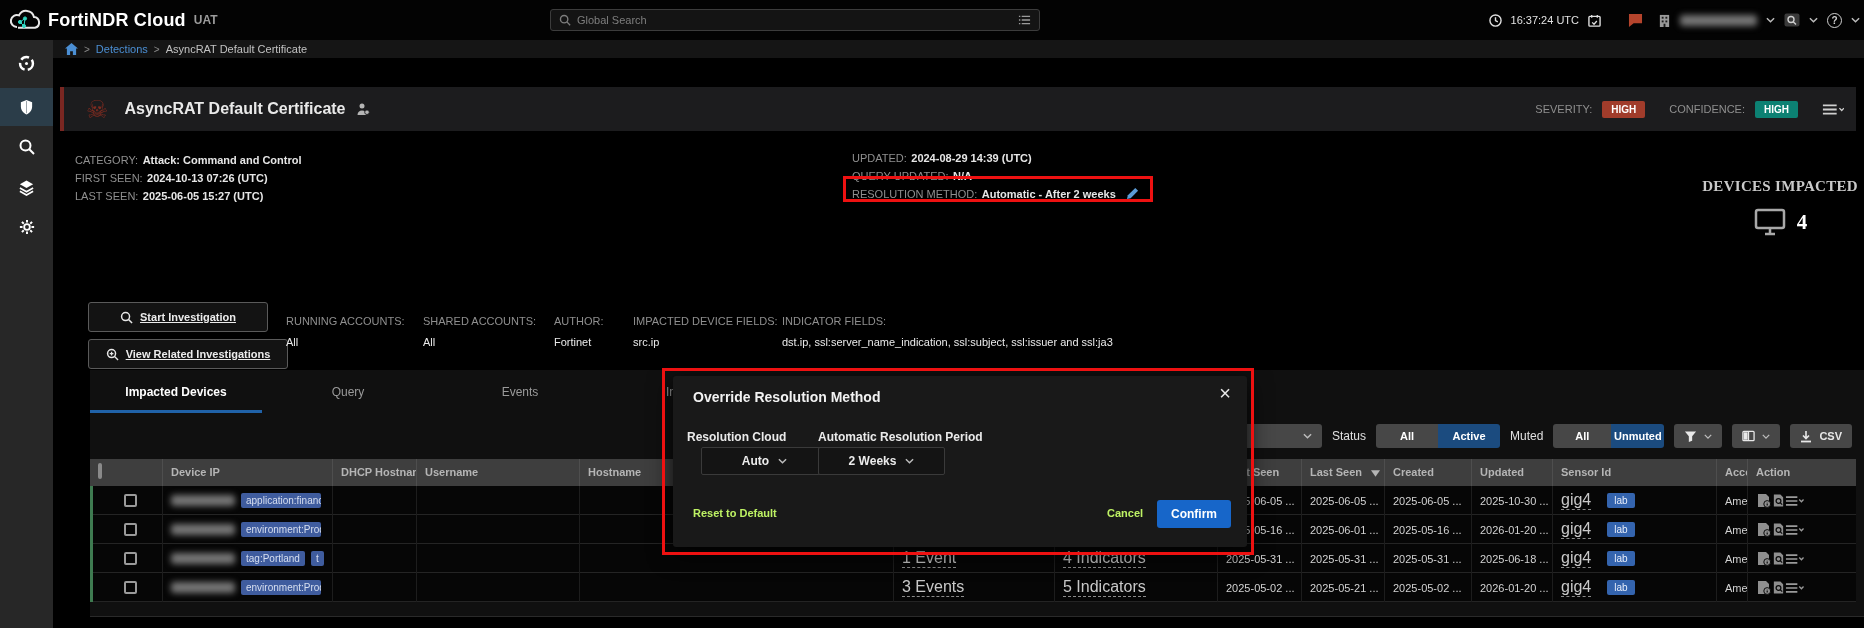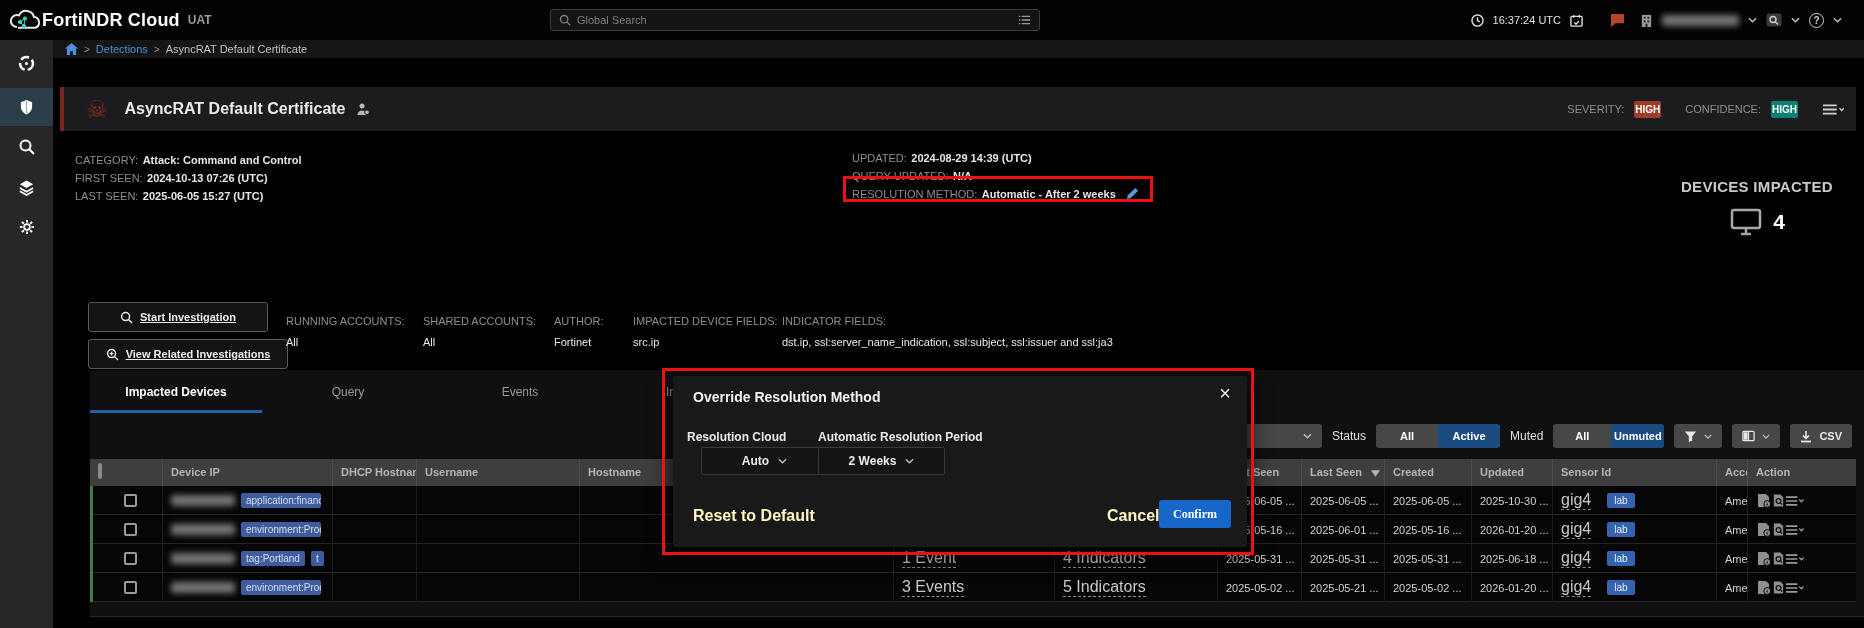--- a/index.html
+++ b/index.html
@@ -12,21 +12,21 @@
 
   
   .topbar { position:absolute; left:0; top:0; width:1864px; height:40px; background:#030303; display:flex; align-items:center; }
   .brand { font-size:18px; font-weight:bold; color:#fff; letter-spacing:.2px; }
   .env { font-size:12px; color:#9b9b9b; font-weight:bold; margin-left:8px; }
   .searchbox { position:absolute; left:550px; top:9px; width:490px; height:22px; background:#141414;
                border:1px solid #3c3c3c; border-radius:3px; display:flex; align-items:center; padding:0 8px; gap:6px; }
   .searchbox input { flex:1; background:transparent; border:0; outline:none; color:#ccc; font-size:11px;
                      font-family:"Liberation Sans",sans-serif; }
   .searchbox input::placeholder { color:#7e7e7e; }
-  .tb-right { position:absolute; right:0; top:0; height:40px; display:flex; align-items:center; gap:9px; padding-right:22px; }
+  .tb-right { position:absolute; right:0; top:0; height:40px; display:flex; align-items:center; gap:9px; padding-right:4px; }
   .tb-time { font-size:11px; color:#e2e2e2; white-space:nowrap; }
   .redact { display:inline-block; background:#767676; border-radius:3px; filter:blur(3px); }
   .helpcirc { width:15px; height:15px; border:1.5px solid #cfcfcf; border-radius:50%; color:#cfcfcf;
               font-size:10px; font-weight:bold; display:flex; align-items:center; justify-content:center; }
   .chev { color:#bdbdbd; }
 
   
   .crumbbar { position:absolute; left:53px; top:40px; width:1811px; height:18px; background:#151515;
               display:flex; align-items:center; gap:6px; padding-left:12px; font-size:11px; }
   .crumb-link { color:#4b8fd4; }
@@ -39,29 +39,29 @@
   .sb-item.active { background:#2b3d49; }
 
   
   .dheader { position:absolute; left:60px; top:87px; width:1796px; height:44px; background:#1c1c1e;
              border-left:4px solid #7a2722; display:flex; align-items:center; }
   .skull { font-size:25px; color:#7e2b20; margin-left:22px; line-height:1; }
   .dtitle { font-size:16px; font-weight:bold; color:#e9e9e9; margin-left:16px; }
   .dh-right { margin-left:auto; display:flex; align-items:center; gap:10px; padding-right:12px; }
   .lbl { color:#8f8f8f; font-size:11px; }
   .val { color:#e6e6e6; font-size:11px; font-weight:bold; }
-  .badge { font-size:10px; font-weight:bold; color:#fff; padding:3px 1px; border-radius:2px; }
+  .badge { font-size:10px; font-weight:bold; color:#fff; padding:3px 9px; border-radius:2px; }
   .badge.sev { background:#a13c2b; }
   .badge.conf { background:#0c8173; }
   .kv-row { height:18px; white-space:nowrap; }
 
   .annotation { position:absolute; border:3px solid #ee1111; pointer-events:none; }
 
   
-  .devimp { position:absolute; right:31px; top:178px; text-align:right; }
+  .devimp { position:absolute; right:6px; top:178px; text-align:right;font-family:Liberation Serif, serif; }
   .devimp-label { font-size:15px; font-weight:bold; color:#c9c9c9; letter-spacing:.3px; }
   .devimp-row { margin-top:12px; display:flex; align-items:center; justify-content:center; gap:10px; }
   .devimp-count { font-size:21px; font-weight:bold; color:#fff; }
 
   
   .obtn { position:absolute; left:88px; width:180px; height:30px; background:#131313; border:1px solid #5a5a5a;
           border-radius:3px; color:#ececec; font-size:11px; font-weight:bold; display:flex; align-items:center;
           justify-content:center; gap:7px; cursor:pointer;text-decoration:underline; }
   .metacol { position:absolute; top:315px; }
   .metacol .lbl { display:block; }
@@ -104,43 +104,43 @@
 
   
   .modal { position:absolute; left:673px; top:376px; width:574px; height:171px; background:#191919;
            border-radius:3px; box-shadow:0 6px 24px rgba(0,0,0,.85); z-index:60; }
   .m-title { position:absolute; left:20px; top:13px; font-size:14px; font-weight:bold; color:#f2f2f2; }
   .m-close { position:absolute; right:16px; top:5px; font-size:20px; color:#e8e8e8; cursor:pointer; line-height:1.2; }
   .m-lbl { position:absolute; top:54px; font-size:12px; font-weight:bold; color:#eaeaea; }
   .mdd { position:absolute; top:71px; width:127px; height:28px; background:#141414; border:1px solid #3a3a3a;
          border-radius:2px; display:flex; align-items:center; justify-content:center; gap:9px; font-size:12px;
          font-weight:bold; color:#ececec; cursor:pointer; }
-  .m-text-btn { position:absolute; font-size:16px; font-weight:bold; color:#fef9c3; cursor:pointer; }
+  .m-text-btn { position:absolute; font-size:11px; font-weight:bold; color:#bef264; cursor:pointer; }
   .m-confirm { position:absolute; right:16px; top:124px; height:28px; padding:0 14px; background:#1766c9;
                border:0; border-radius:3px; color:#fff; font-size:12px; font-weight:bold; cursor:pointer;
-               font-family:Liberation Serif, serif; }
+               font-family:Liberation Sans, sans-serif; }
 </style>
 </head>
 <body>
 
 <div class="screen">
 
   <div class="topbar">
     <span class="ic" style="margin-left:8px">
       <svg width="34" height="28" viewBox="0 0 34 28">
         <path d="M9 21 a6 6 0 1 1 2-11.6 A8 8 0 0 1 26 11 a5.5 5.5 0 0 1 1 10.8 L10 21.8" fill="none" stroke="#e8e8e8" stroke-width="2"></path>
         <g stroke="#2fd5c0" fill="#2fd5c0">
             <circle cx="12" cy="16" r="1.6"></circle>
             <circle cx="17" cy="12.5" r="1.6"></circle>
             <circle cx="16" cy="20" r="1.6"></circle>
             <path d="M12 16 17 12.5 M17 12.5 16 20 M12 16 16 20" stroke-width="1"></path>
           </g>
       </svg>
     </span>
-    <span class="brand" style="">FortiNDR Cloud</span>
+    <span class="brand" style="margin-left:6px">FortiNDR Cloud</span>
     <span class="env">UAT</span>
 
     <div class="searchbox">
       <span class="ic">
         <svg width="12" height="12" viewBox="0 0 14 14">
             <circle cx="6" cy="6" r="4.3" stroke="#7e7e7e" stroke-width="1.6" fill="none"></circle>
             <path d="M9.2 9.2 13 13" stroke="#7e7e7e" stroke-width="1.6"></path>
           </svg>
       </span>
       <input type="text" placeholder="Global Search" style="">

